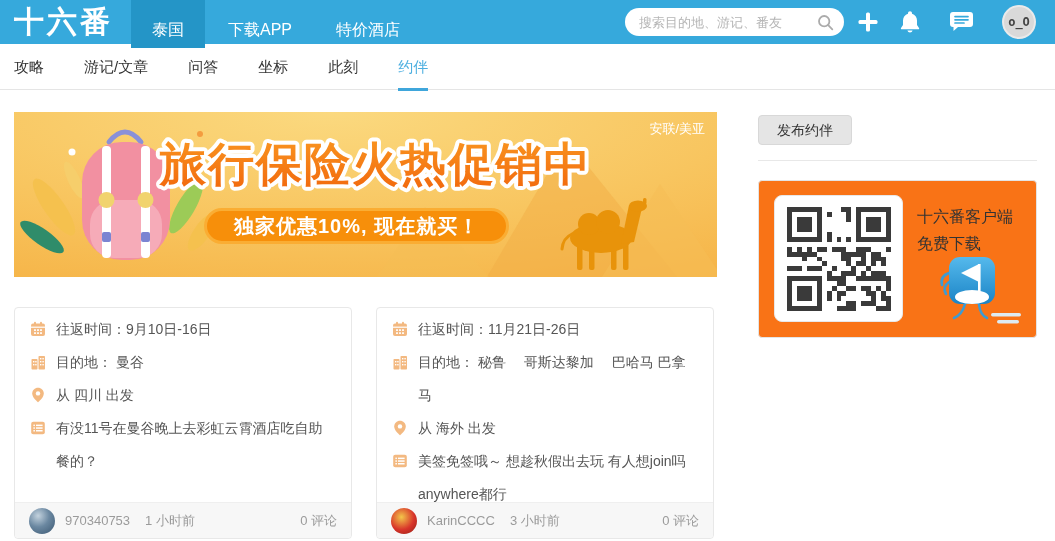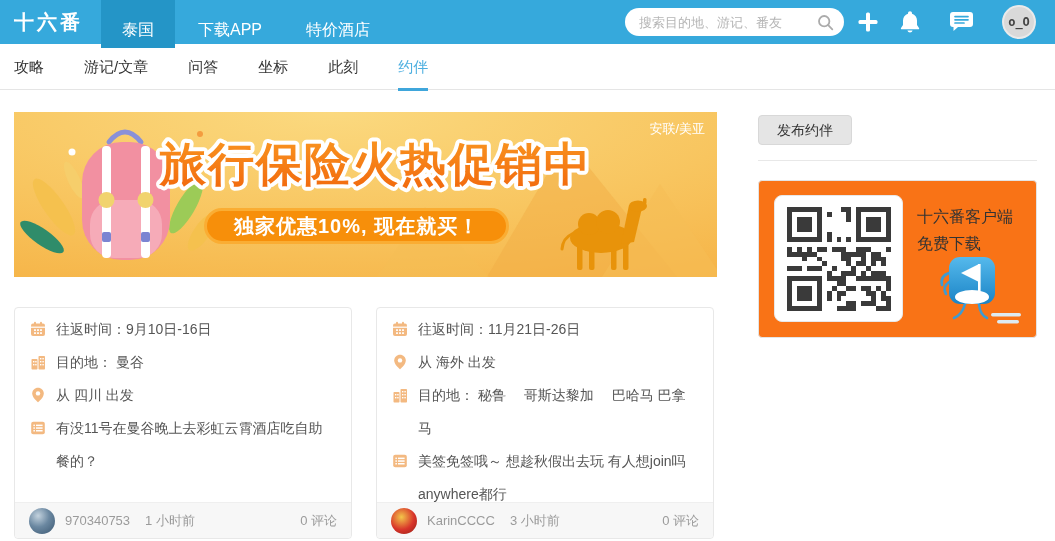--- a/index.html
+++ b/index.html
@@ -4,21 +4,21 @@
 <style>
   * { box-sizing: border-box; margin: 0; padding: 0; }
   html,body { width:1055px; height:541px; }
   body {
     font-family: "Liberation Sans", sans-serif;
     background:#fff; color:#333; overflow:hidden;
   }
   
   .header { height:44px; background:#36A9DC; display:flex; align-items:center; }
   .logo {
-    color:#fff; font-size:20px; font-weight:bold; letter-spacing:3px;
+    color:#fff; font-size:30px; font-weight:bold; letter-spacing:3px;
     margin:0 18px 0 14px; font-family:"DejaVu Sans", sans-serif; cursor:pointer;
   }
   .header-tab {
     color:#fff; font-size:16px; height:52px; line-height:44px;
     padding:12px 21px; cursor:pointer; white-space:nowrap;
   }
   .header-tab.active { background:#2495C7; }
   .header-tab + .header-tab { margin-left:2px; }
   .search {
     margin-left:auto; width:219px; height:28px; border-radius:14px;
@@ -308,43 +308,43 @@
                   <rect x="10" y="8.3" width="2" height="1.6"></rect>
                 <rect x="4" y="11.3" width="2" height="1.6"></rect>
                   <rect x="7" y="11.3" width="2" height="1.6"></rect>
                   <rect x="10" y="11.3" width="2" height="1.6"></rect>
                 </g>
             </svg>
             <span class="crow-text">往返时间：11月21日-26日</span>
           </div>
           <div class="crow">
             <svg class="crow-icon" viewBox="0 0 16 16" fill="#F3B981">
-              <path d="M8 0.8 C4.8 0.8 2.2 3.4 2.2 6.6 c0 4.2 5.8 8.8 5.8 8.8 s5.8-4.6 5.8-8.8 C13.8 3.4 11.2 0.8 8 0.8 z"></path>
-              <circle cx="8" cy="6.4" r="2.2" fill="#fff"></circle>
-            </svg>
-            <span class="crow-text">从 海外 出发</span>
-          </div>
-          <div class="crow">
-            <svg class="crow-icon" viewBox="0 0 16 16" fill="#F3B981">
               <rect x="1.5" y="5" width="6" height="10.5" rx="0.8"></rect>
               <rect x="8.5" y="2" width="6.5" height="13.5" rx="0.8"></rect>
               <g fill="#fff">
                 <rect x="3" y="7" width="1.4" height="1.4"></rect>
                   <rect x="5.2" y="7" width="1.4" height="1.4"></rect>
                 <rect x="3" y="10" width="1.4" height="1.4"></rect>
                   <rect x="5.2" y="10" width="1.4" height="1.4"></rect>
                 <rect x="10" y="4" width="1.4" height="1.4"></rect>
                   <rect x="12.4" y="4" width="1.4" height="1.4"></rect>
                 <rect x="10" y="7" width="1.4" height="1.4"></rect>
                   <rect x="12.4" y="7" width="1.4" height="1.4"></rect>
                 <rect x="10" y="10" width="1.4" height="1.4"></rect>
                   <rect x="12.4" y="10" width="1.4" height="1.4"></rect>
               </g>
             </svg>
             <span class="crow-text">目的地： 秘鲁　 哥斯达黎加　 巴哈马 巴拿马</span>
+          </div>
+          <div class="crow">
+            <svg class="crow-icon" viewBox="0 0 16 16" fill="#F3B981">
+              <path d="M8 0.8 C4.8 0.8 2.2 3.4 2.2 6.6 c0 4.2 5.8 8.8 5.8 8.8 s5.8-4.6 5.8-8.8 C13.8 3.4 11.2 0.8 8 0.8 z"></path>
+              <circle cx="8" cy="6.4" r="2.2" fill="#fff"></circle>
+            </svg>
+            <span class="crow-text">从 海外 出发</span>
           </div>
           <div class="crow">
             <svg class="crow-icon" viewBox="0 0 16 16" fill="#F3B981">
               <rect x="1.2" y="1.8" width="13.6" height="12.4" rx="2"></rect>
               <g fill="#fff">
                 <rect x="3.4" y="4.6" width="1.5" height="1.5"></rect>
                   <rect x="6" y="4.6" width="6.6" height="1.5"></rect>
                 <rect x="3.4" y="7.3" width="1.5" height="1.5"></rect>
                   <rect x="6" y="7.3" width="6.6" height="1.5"></rect>
                 <rect x="3.4" y="10" width="1.5" height="1.5"></rect>

